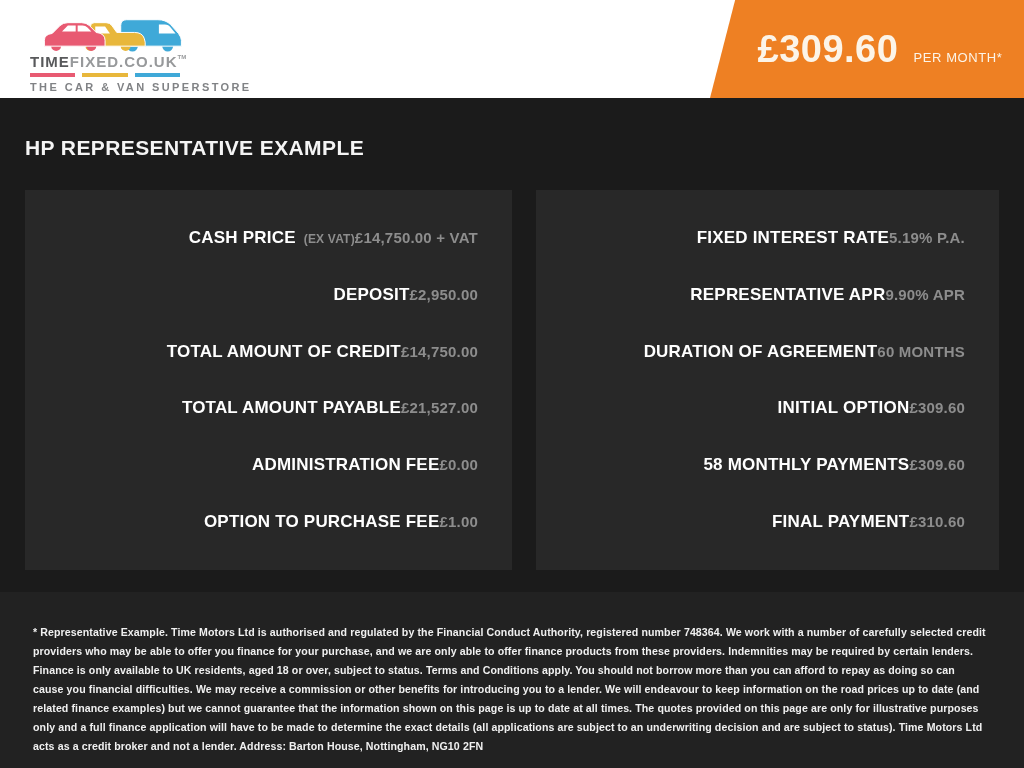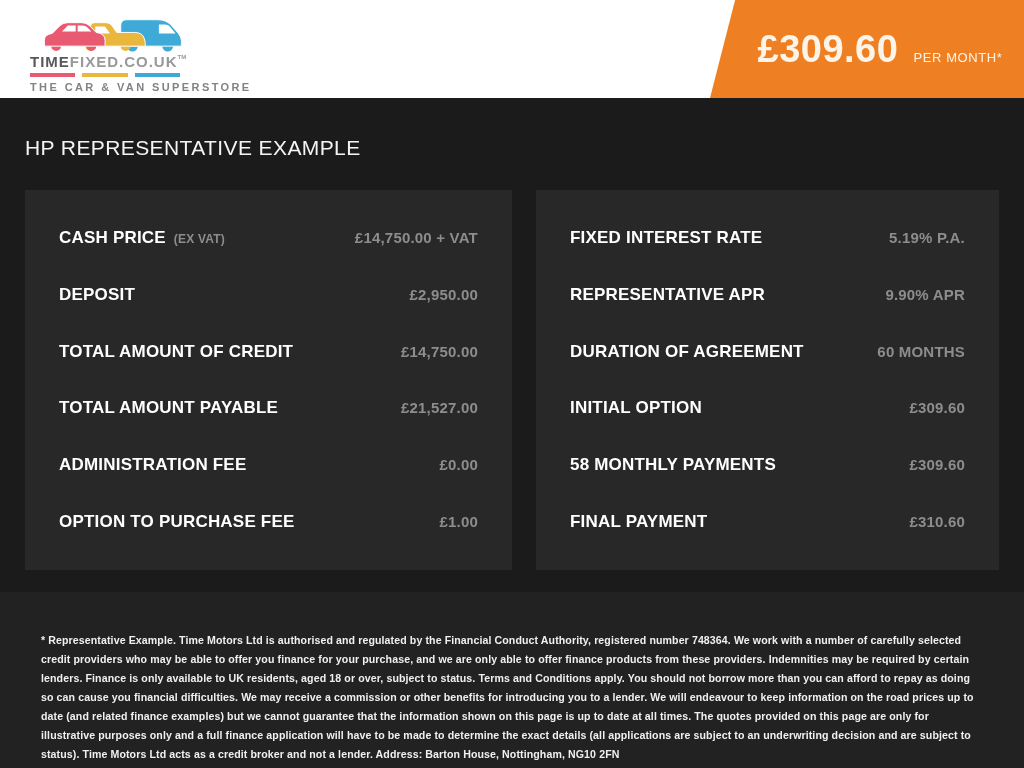--- a/index.html
+++ b/index.html
@@ -40,35 +40,35 @@
     background:var(--accent-orange);
     clip-path:polygon(8% 0,100% 0,100% 100%,0 100%);
     display:flex;align-items:center;justify-content:center;padding-left:26px;
   }
   .price-inner{display:flex;align-items:baseline;gap:15px;}
   .price-amount{font-size:38px;font-weight:bold;color:#FCF4E8;letter-spacing:0.5px;}
   .price-period{font-size:13px;font-weight:normal;color:#FCF4E8;letter-spacing:0.6px;}
 
   
   .main{height:494px;flex:none;padding:38px 25px 0 25px;background:var(--page-bg);}
-  .heading{margin:0 0 30px 0;font-size:21px;font-weight:normal;color:#F4F4F4;letter-spacing:0.4px;}
+  .heading{margin:0 0 30px 0;font-size:21px;font-weight:bold;color:#F4F4F4;letter-spacing:0.4px;}
   .panels{display:grid;grid-template-columns:487px 1fr;gap:24px;}
   .panel{
     background:var(--panel-bg);height:380px;
     padding:38px 34px;display:flex;flex-direction:column;justify-content:space-between;
   }
-  .row{display:flex;justify-content:space-between;align-items:baseline;}
+  .row{display:flex;justify-content:flex-end;align-items:baseline;}
   .row-label{font-size:17px;font-weight:bold;color:#FFFFFF;letter-spacing:0.2px;white-space:nowrap;}
   .row-note{font-size:12px;font-weight:bold;color:var(--value-gray);margin-left:8px;letter-spacing:0.2px;}
   .row-value{font-size:15px;font-weight:bold;color:var(--value-gray);letter-spacing:0.2px;white-space:nowrap;}
 
   
   .footer{flex:1;background:var(--footer-bg);padding:23px 30px 0 25px;}
   .disclaimer{
-    margin:16px;max-width:968px;
+    margin:8px;max-width:968px;
     font-size:10.6px;font-weight:bold;color:#F0F0F0;
     line-height:1.8;letter-spacing:0.1px;
   }
 </style>
 </head>
 <body>
 
 <div class="header">
 
   <div class="logo">

